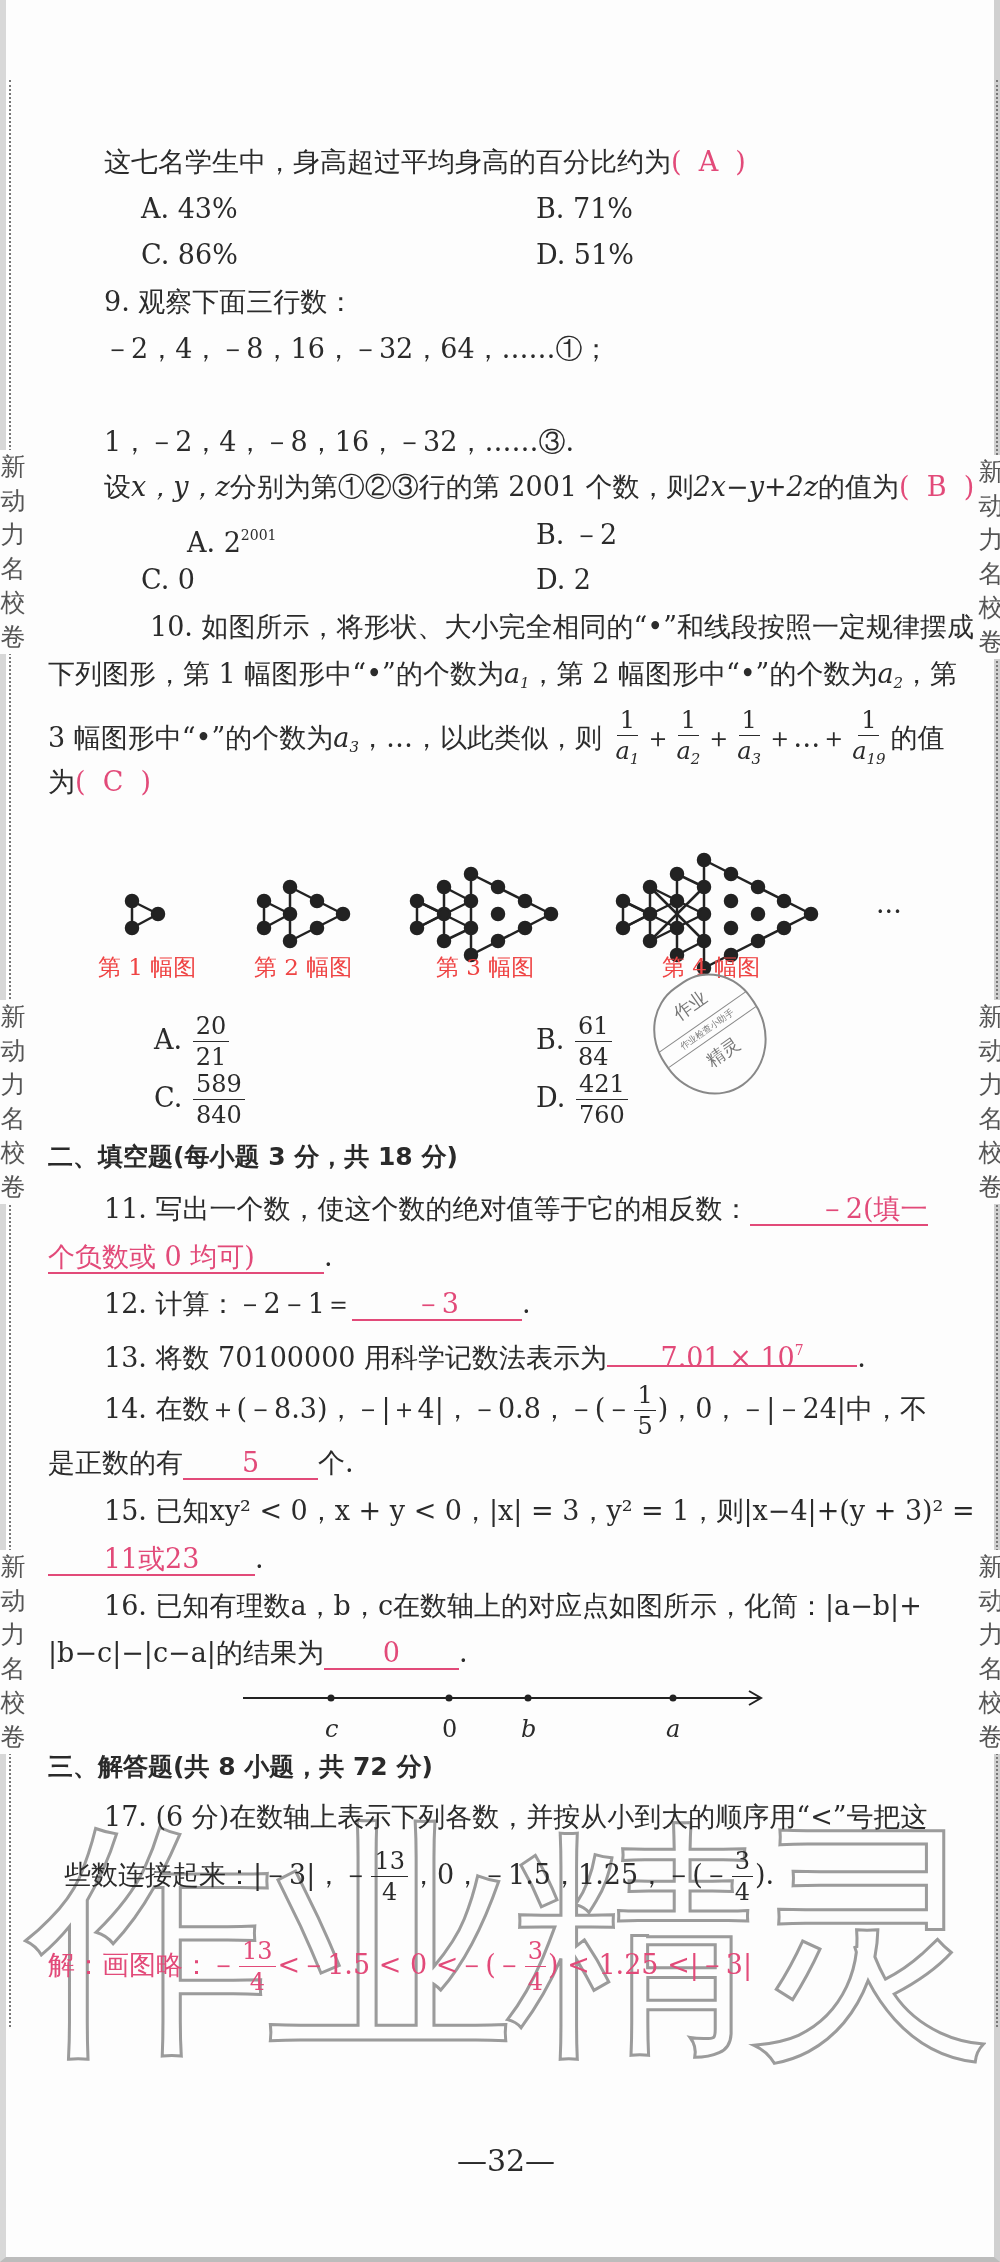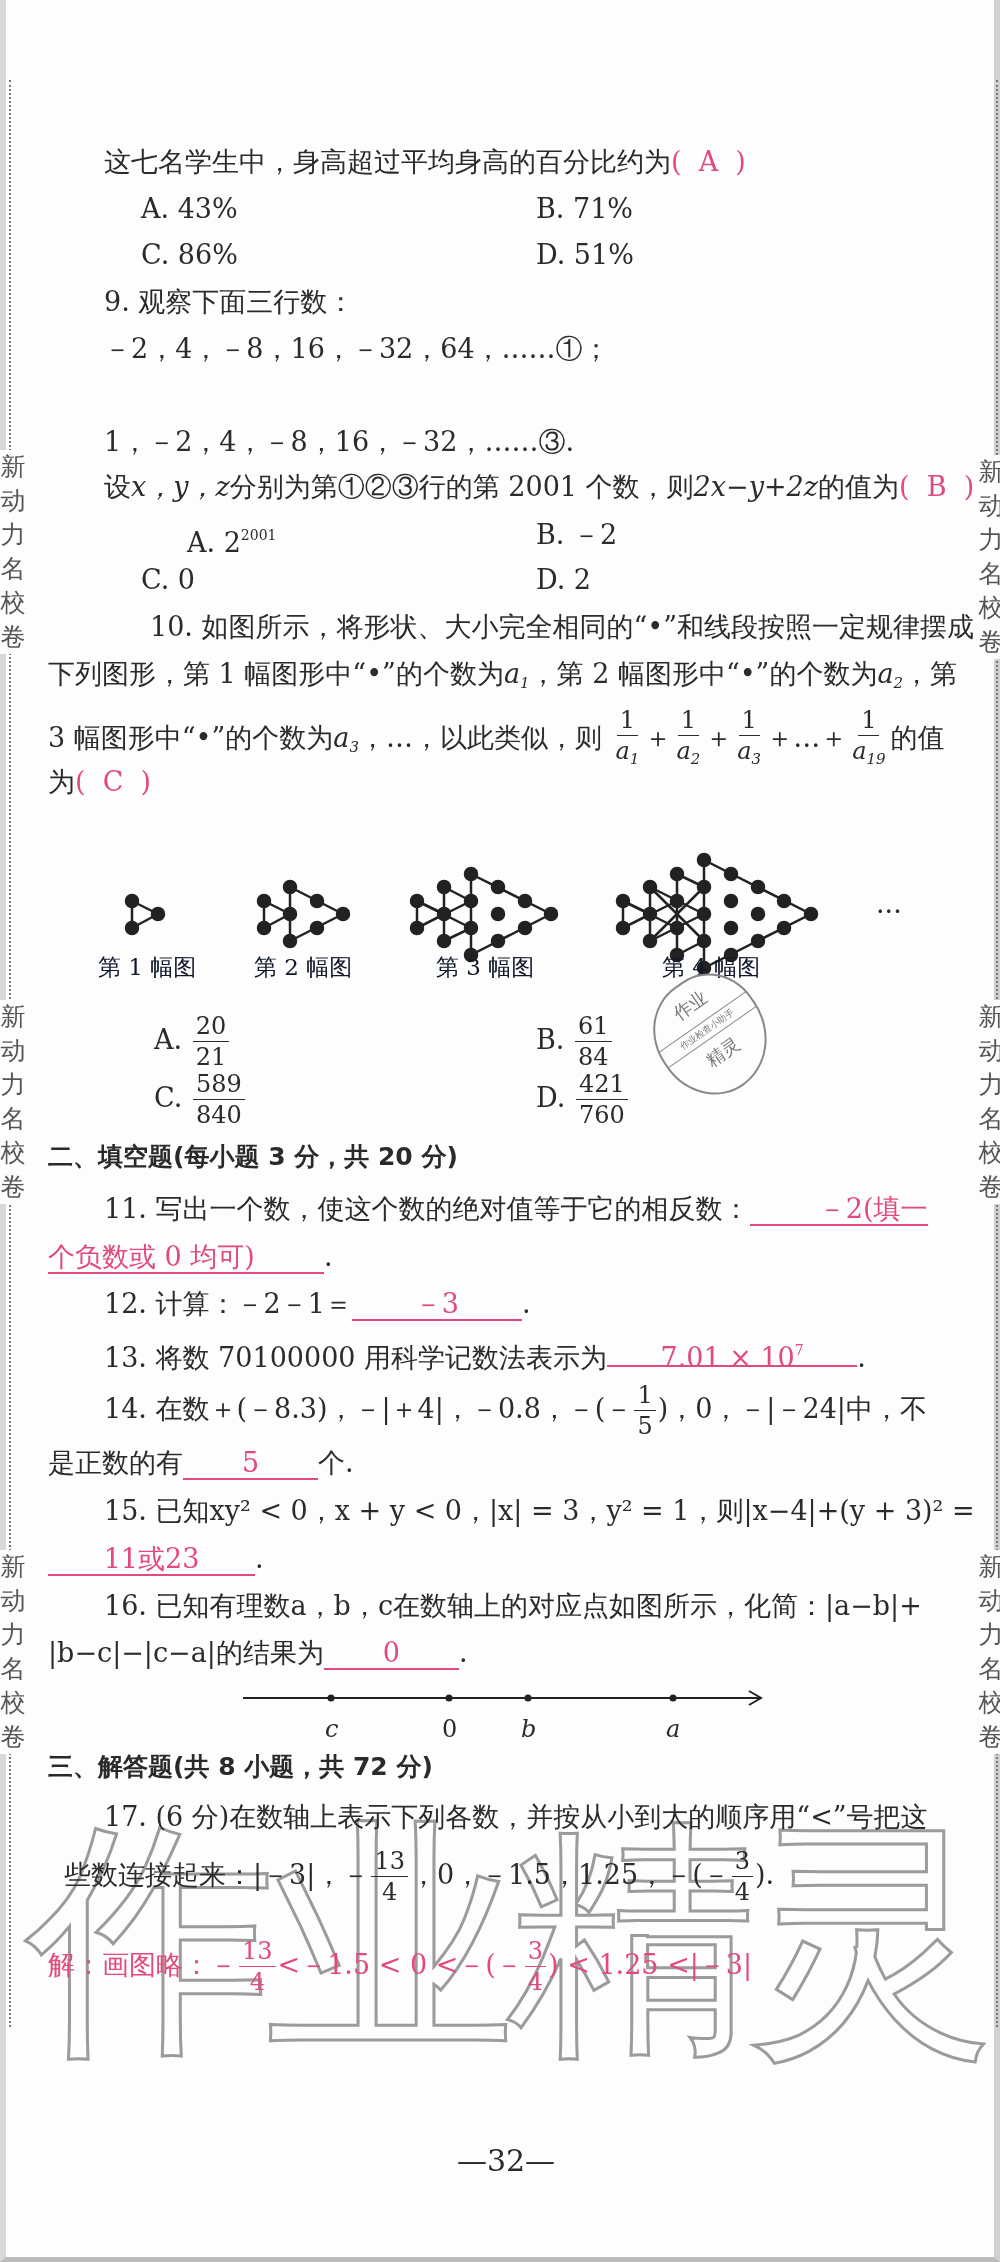--- a/index.html
+++ b/index.html
@@ -49,21 +49,21 @@
       display: inline-flex; flex-direction: column; align-items: center;
       vertical-align: middle; font-size: 24px; line-height: 30px; margin: 0 2px;
     }
     .frac .num { border-bottom: 1.5px solid currentColor; padding: 0 3px; }
     .frac .den { padding: 0 3px; }
     .section-heading {
       position: absolute; font-family: "DejaVu Sans", sans-serif; font-weight: bold;
       font-size: 25px; line-height: 34px; color: #2a2a2a;
     }
     .fig-caption {
-      position: absolute; font-size: 23px; color: #0f172a; white-space: nowrap;
+      position: absolute; font-size: 23px; color: #ef4444; white-space: nowrap;
     }
     .watermark {
       position: absolute; left: 20px; top: 1775px; width: 960px; height: 330px;
       font-family: "DejaVu Sans", sans-serif; font-size: 250px; line-height: 330px;
       color: transparent; -webkit-text-stroke: 3px #8a8a8a; letter-spacing: -10px;
       white-space: nowrap; opacity: 0.85; pointer-events: none;
     }
     .stamp {
       position: absolute; left: 650px; top: 975px; width: 110px; height: 120px;
       border: 2px solid #888; border-radius: 50% 45% 55% 50%;
@@ -312,21 +312,21 @@
         <span class="den">840</span>
       </span>
   </div>
   <div class="line" style="left:530px; top:1068px; line-height:60px;">
     <span>D.</span> <span class="frac">
         <span class="num">421</span>
         <span class="den">760</span>
       </span>
   </div>
 
-  <div class="section-heading" style="left:42px; top:1140px;">二、填空题(每小题 3 分，共 20 分)</div>
+  <div class="section-heading" style="left:42px; top:1140px;">二、填空题(每小题 3 分，共 18 分)</div>
 
   <div class="line" style="left:98px; top:1192px;">
     <span>11. 写出一个数，使这个数的绝对值等于它的相反数：</span><span class="blank" style="width:178px; text-align:right;">－2(填一</span>
   </div>
   <div class="line" style="left:42px; top:1240px;">
     <span class="blank" style="width:276px; text-align:left;">个负数或 0 均可)</span><span>.</span>
   </div>
   <div class="line" style="left:98px; top:1287px;">
     <span>12. 计算：－2－1＝</span><span class="blank" style="width:170px;">－3</span><span>.</span>
   </div>

